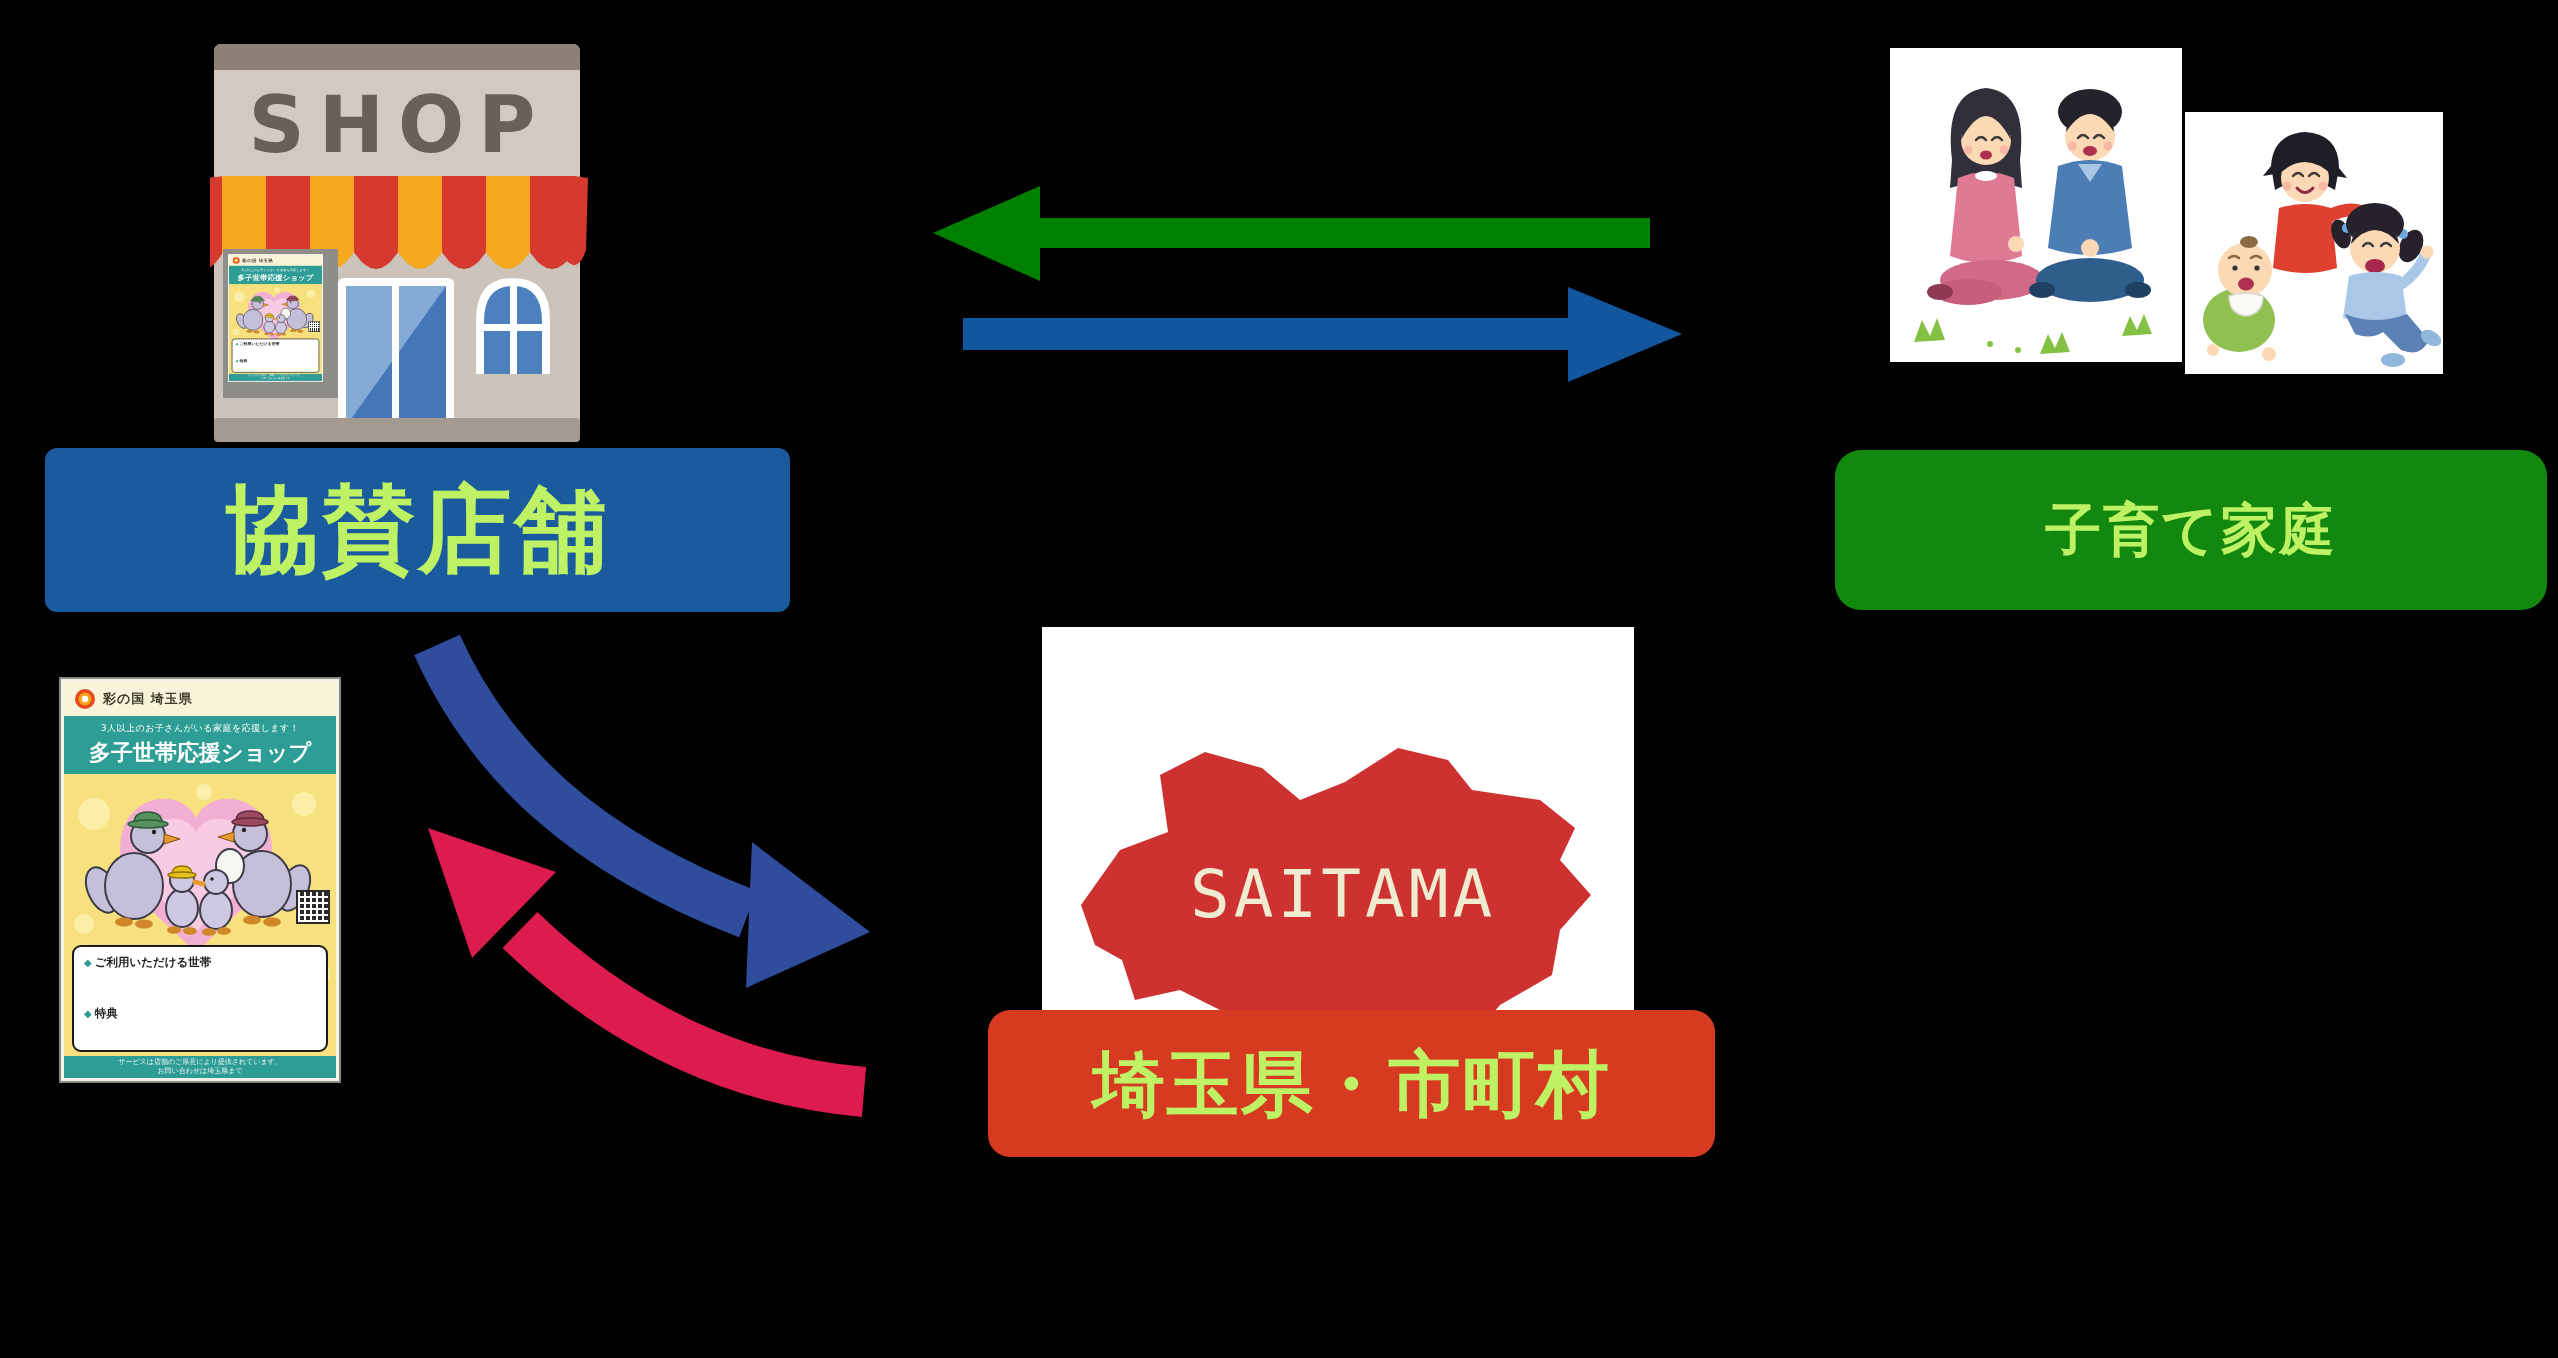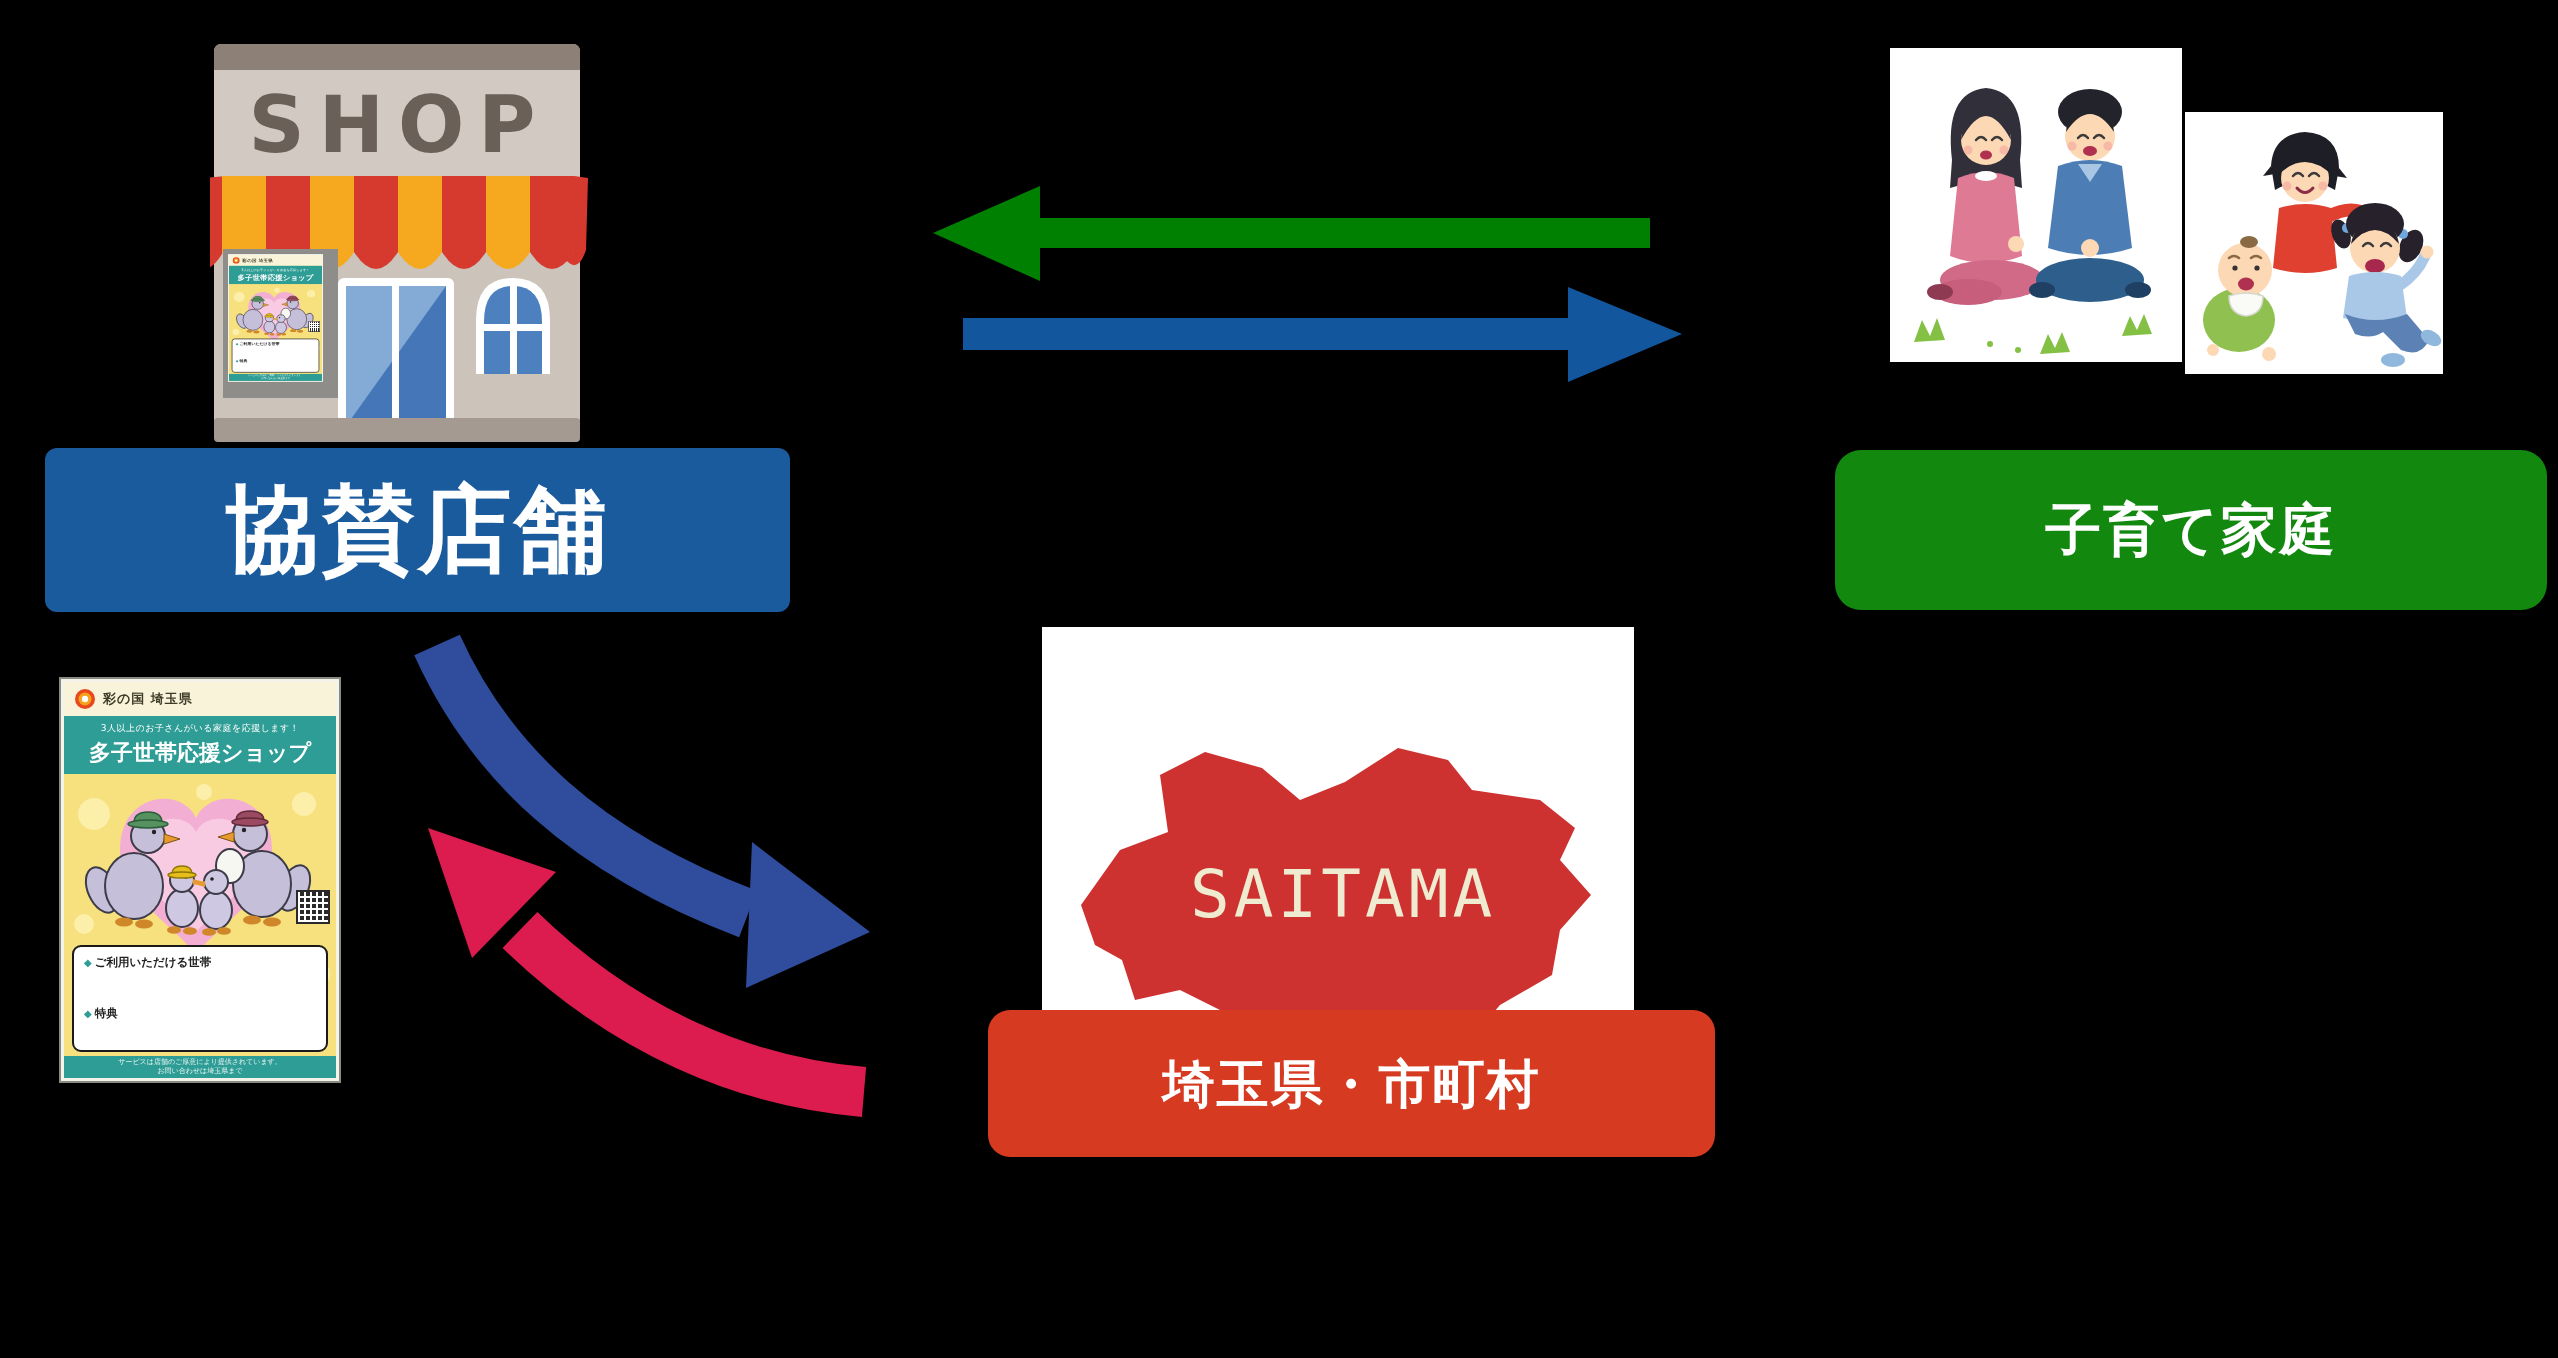--- a/index.html
+++ b/index.html
@@ -1,26 +1,26 @@
 <!DOCTYPE html>
 <html><head>
 <meta charset="utf-8">
 <style>
   html,body{margin:0;padding:0;background:#000;}
   #canvas{position:relative;width:2558px;height:1358px;background:#000;overflow:hidden;
           font-family:"DejaVu Sans",sans-serif;}
   .abs{position:absolute;}
   .label{position:absolute;display:flex;align-items:center;justify-content:center;
-         color:#ffffff;font-weight:bold;line-height:1;letter-spacing:2px;}
+         color:#bef264;font-weight:bold;line-height:1;letter-spacing:2px;}
   .label-shop{left:45px;top:448px;width:745px;height:164px;background:#1A5B9E;
               border-radius:12px;font-size:94px;z-index:10;}
   .label-family{left:1835px;top:450px;width:712px;height:160px;background:#12880F;
               border-radius:26px;font-size:56px;z-index:10;}
   .label-gov{left:988px;top:1010px;width:727px;height:147px;background:#D63A21;
-              border-radius:22px;font-size:52px;z-index:10;}
+              border-radius:22px;font-size:72px;z-index:10;}
   .photo{position:absolute;background:#fff;z-index:3;}
   .photo svg{display:block;}
   
   .poster{width:272px;height:396px;background:#F7E07E;position:relative;
           box-shadow:0 0 0 3px #F4F3EA,0 0 0 5px #8A8A85;}
   .poster-header{height:34px;background:#F9F3D9;display:flex;align-items:center;
           padding-left:10px;gap:7px;box-sizing:border-box;}
   .poster-header .agency{font-size:13px;font-weight:bold;color:#3E3C28;letter-spacing:1px;}
   .poster-teal{height:58px;background:#2E9D95;color:#fff;display:flex;flex-direction:column;
           align-items:center;justify-content:center;gap:3px;}

